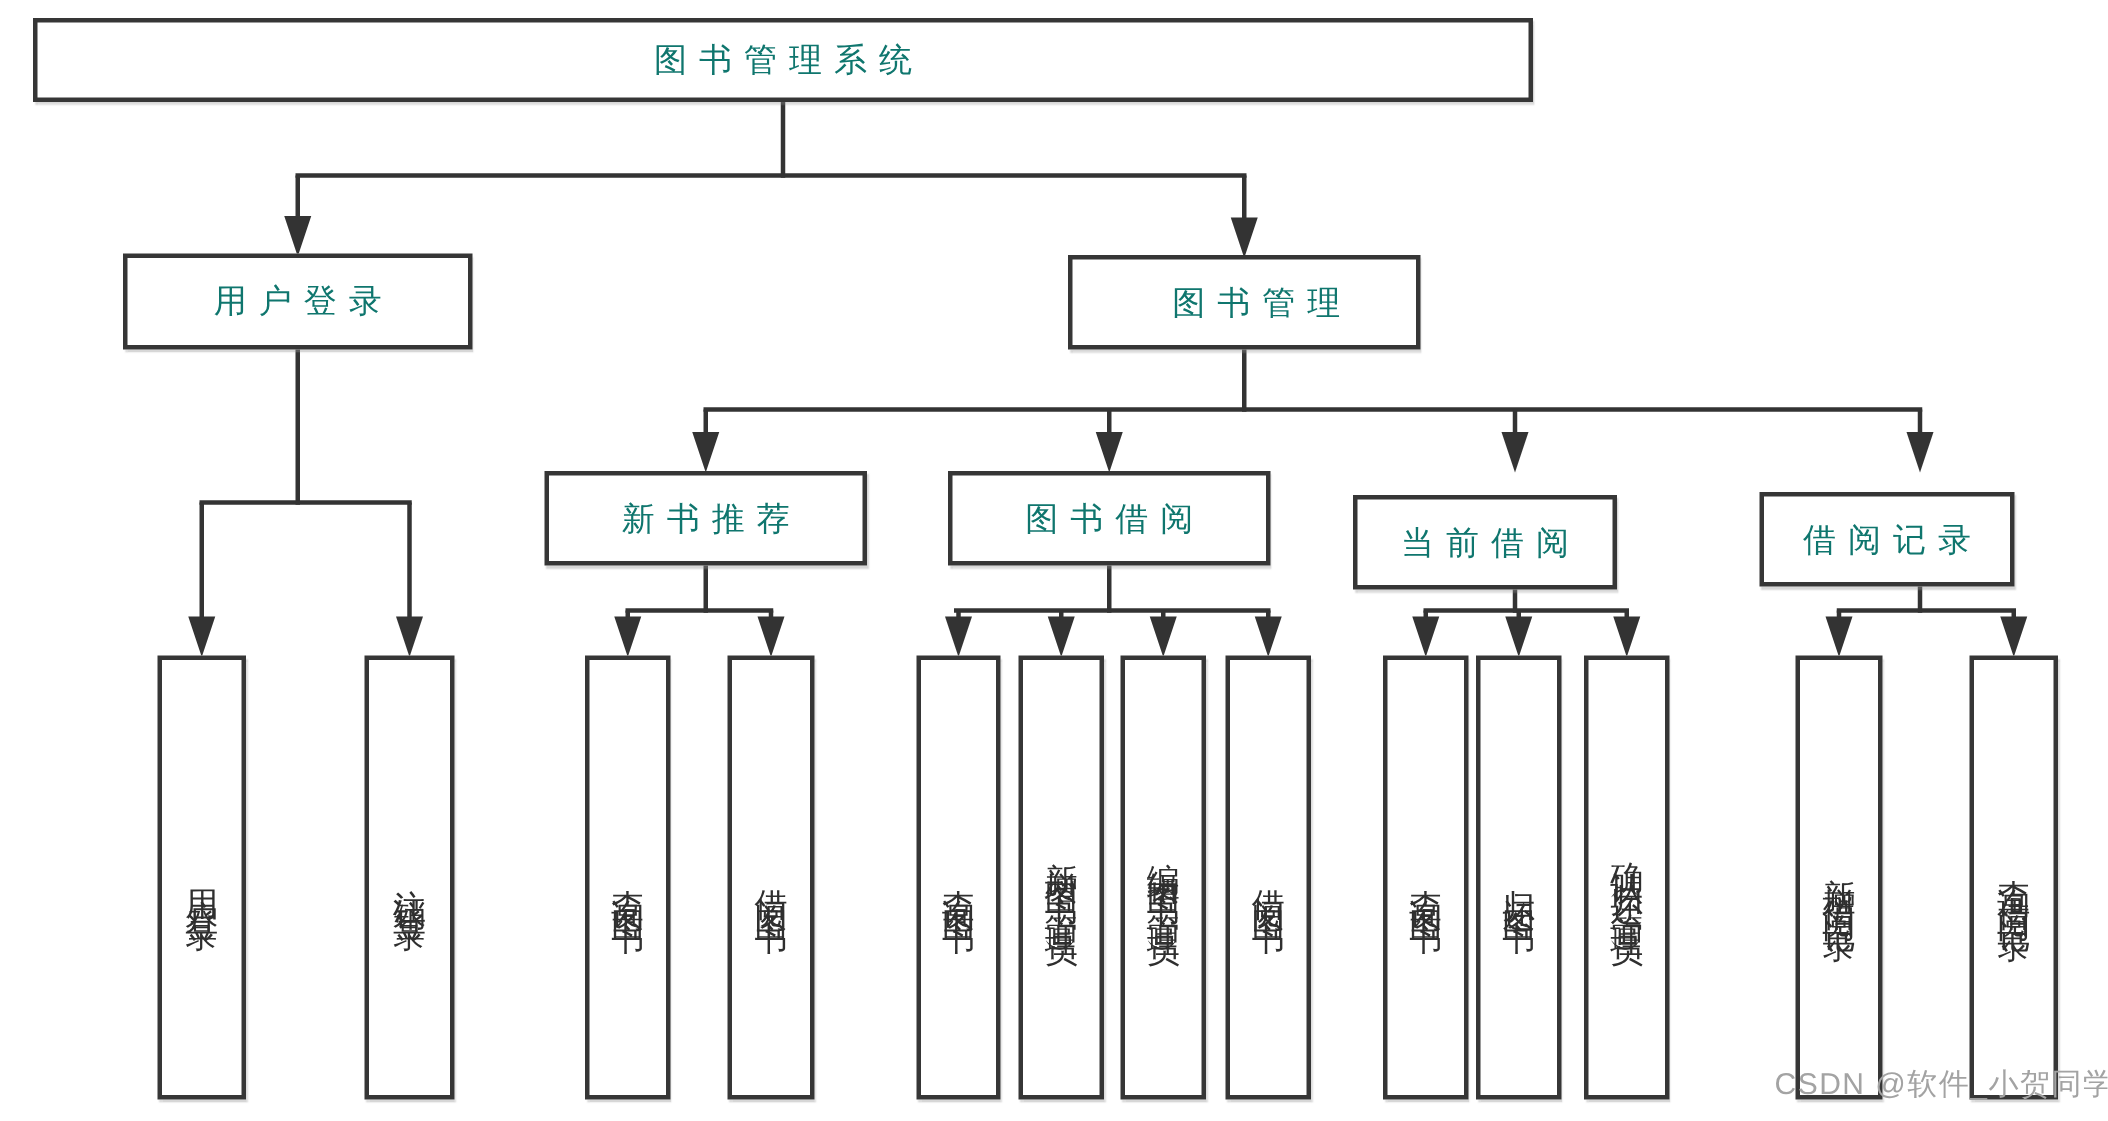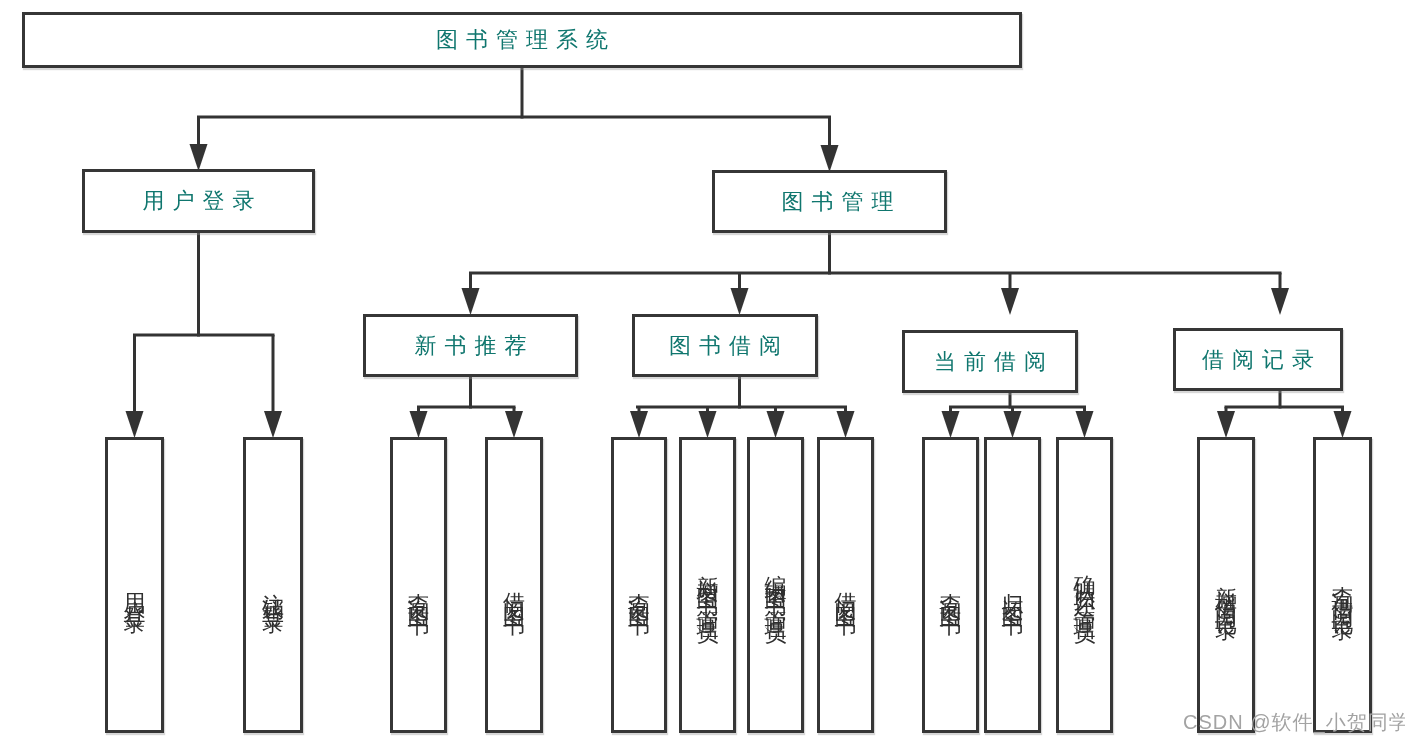--- a/index.html
+++ b/index.html
@@ -22,21 +22,21 @@
   }
   .watermark{
     position:absolute;left:1183px;top:709px;z-index:3;
     font-size:20px;letter-spacing:1px;color:#a3a3a3;white-space:nowrap;
   }
   
   .n-root{left:22px;top:12px;width:1000px;height:56px;}
   .n-l2a{left:82px;top:169px;width:233px;height:64px;}
   .n-l2b{left:712px;top:170px;width:235px;height:63px;padding-left:16px;}
   .n-l3a{left:363px;top:314px;width:215px;height:63px;text-align:right;}
-  .n-l3b{left:632px;top:314px;width:186px;height:63px;}
+  .n-l3b{left:632px;top:314px;width:215px;height:63px;}
   .n-l3c{left:902px;top:314px;width:176px;height:63px;margin-top:16px;}
   .n-l3d{left:1173px;top:328px;width:170px;height:63px;text-align:right;}
   .leaf{top:437px;height:296px;}
   .n-f1{left:105px;width:59px;}
   .n-f2{left:243px;width:60px;}
   .n-f3{left:390px;width:57px;}
   .n-f4{left:485px;width:58px;}
   .n-f5{left:611px;width:56px;}
   .n-f6{left:679px;width:57px;}
   .n-f7{left:747px;width:57px;}

